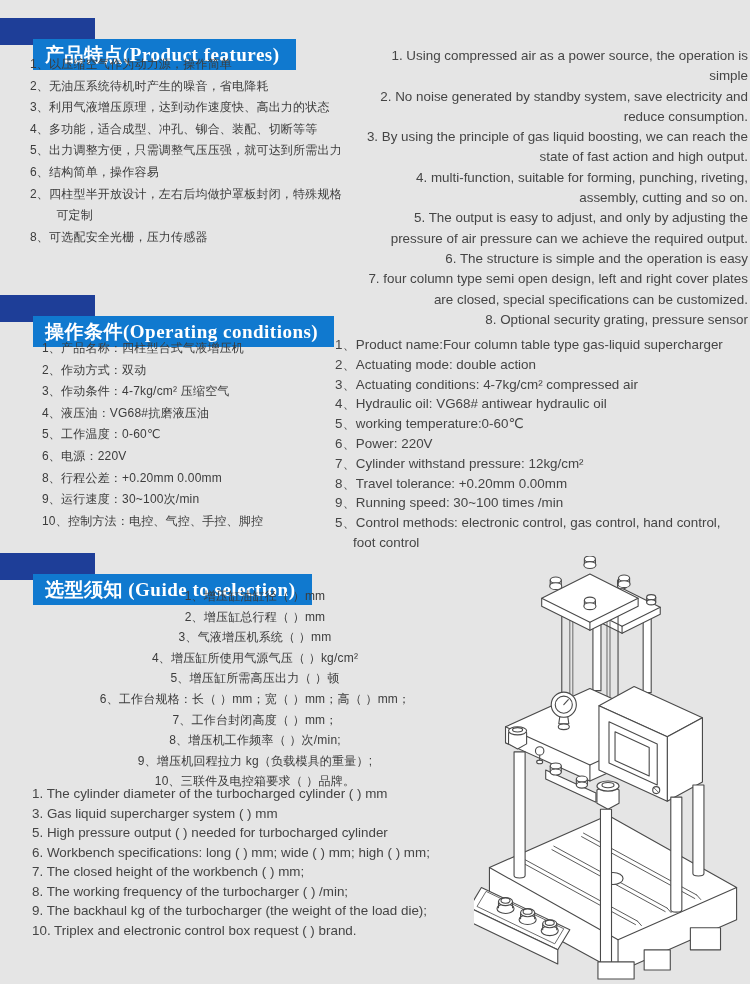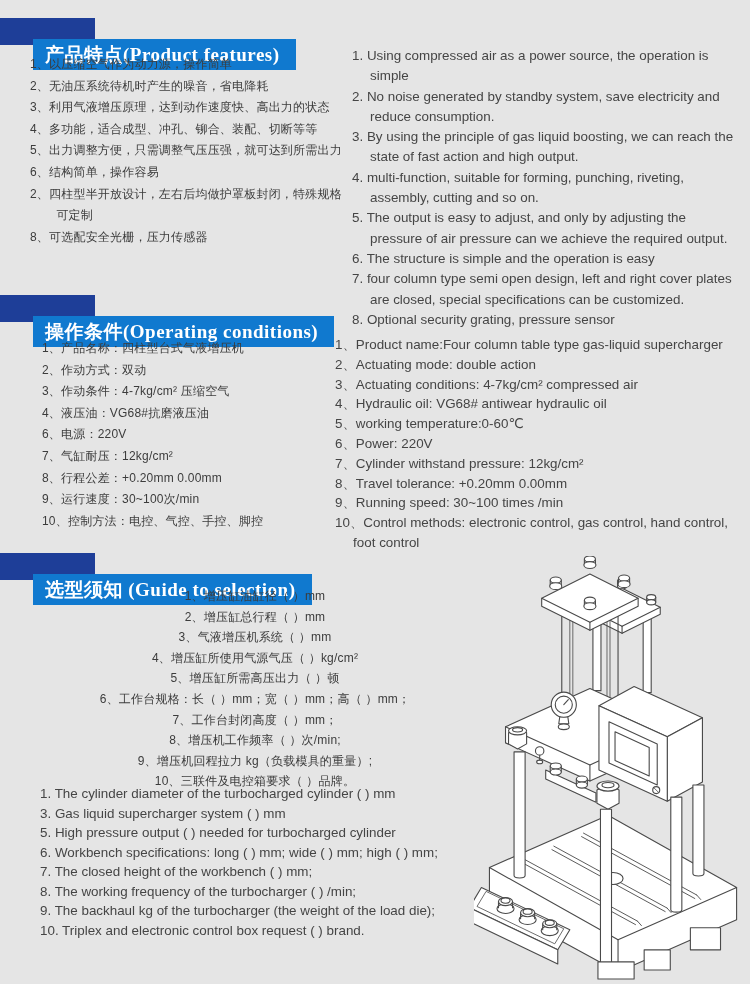--- a/index.html
+++ b/index.html
@@ -43,76 +43,76 @@
   <ol class="abs cn-list" style="left:30px;top:54px;width:322px;">
       <li>1、以压缩空气作为动力源，操作简单</li>
       <li>2、无油压系统待机时产生的噪音，省电降耗</li>
       <li>3、利用气液增压原理，达到动作速度快、高出力的状态</li>
       <li>4、多功能，适合成型、冲孔、铆合、装配、切断等等</li>
       <li>5、出力调整方便，只需调整气压压强，就可达到所需出力</li>
       <li>6、结构简单，操作容易</li>
       <li>2、四柱型半开放设计，左右后均做护罩板封闭，特殊规格可定制</li>
       <li>8、可选配安全光栅，压力传感器</li>
     </ol>
-  <ol class="abs en-list" style="left:352px;top:46px;width:386px;">
+  <ol class="abs en-list" style="left:362px;top:46px;width:386px;text-align:right;">
       <li>1. Using compressed air as a power source, the operation is simple</li>
       <li>2. No noise generated by standby system, save electricity and reduce consumption.</li>
       <li>3. By using the principle of gas liquid boosting, we can reach the state of fast action and high output.</li>
       <li>4. multi-function, suitable for forming, punching, riveting, assembly, cutting and so on.</li>
       <li>5. The output is easy to adjust, and only by adjusting the pressure of air pressure can we achieve the required output.</li>
       <li>6. The structure is simple and the operation is easy</li>
       <li>7. four column type semi open design, left and right cover plates are closed, special specifications can be customized.</li>
       <li>8. Optional security grating, pressure sensor</li>
     </ol>
 
   <div class="sec-header" style="top:295px;">
     <span class="hdr-tab"></span>
     <h2 class="hdr-banner">操作条件(Operating conditions)</h2>
   </div>
   <ol class="abs cn-list" style="left:42px;top:338px;width:300px;">
       <li>1、产品名称：四柱型台式气液增压机</li>
       <li>2、作动方式：双动</li>
       <li>3、作动条件：4-7kg/cm² 压缩空气</li>
       <li>4、液压油：VG68#抗磨液压油</li>
+      <li>5、工作温度：0-60℃</li>
       <li>6、电源：220V</li>
-      <li>7、气缸耐压：12kg/cm²</li>
       <li>8、行程公差：+0.20mm 0.00mm</li>
       <li>9、运行速度：30~100次/min</li>
       <li>10、控制方法：电控、气控、手控、脚控</li>
     </ol>
   <ol class="abs en-list op-en" style="left:335px;top:335px;width:410px;">
       <li>1、Product name:Four column table type gas-liquid supercharger</li>
       <li>2、Actuating mode: double action</li>
       <li>3、Actuating conditions: 4-7kg/cm² compressed air</li>
       <li>4、Hydraulic oil: VG68# antiwear hydraulic oil</li>
       <li>5、working temperature:0-60℃</li>
       <li>6、Power: 220V</li>
       <li>7、Cylinder withstand pressure: 12kg/cm²</li>
       <li>8、Travel tolerance: +0.20mm 0.00mm</li>
       <li>9、Running speed: 30~100 times /min</li>
-      <li>10、Control methods: electronic control, gas control, hand control, foot control</li>
+      <li>5、Control methods: electronic control, gas control, hand control, foot control</li>
     </ol>
 
   <div class="sec-header" style="top:553px;">
     <span class="hdr-tab"></span>
     <h2 class="hdr-banner">选型须知 (Guide to selection)</h2>
   </div>
   <ol class="abs cn-list sel-cn" style="left:30px;top:586px;width:450px;text-align:center;">
       <li>1、增压缸油缸径（ ）mm</li>
       <li>2、增压缸总行程（ ）mm</li>
       <li>3、气液增压机系统（ ）mm</li>
       <li>4、增压缸所使用气源气压（ ）kg/cm²</li>
       <li>5、增压缸所需高压出力（ ）顿</li>
       <li>6、工作台规格：长（ ）mm；宽（ ）mm；高（ ）mm；</li>
       <li>7、工作台封闭高度（ ）mm；</li>
       <li>8、增压机工作频率（ ）次/min;</li>
       <li>9、增压机回程拉力 kg（负载模具的重量）;</li>
       <li>10、三联件及电控箱要求（ ）品牌。</li>
     </ol>
-  <ol class="abs en-list sel-en" style="left:40px;top:784px;width:450px;">
+  <ol class="abs en-list sel-en" style="left:32px;top:784px;width:450px;">
       <li>1. The cylinder diameter of the turbocharged cylinder ( ) mm</li>
       <li>3. Gas liquid supercharger system ( ) mm</li>
       <li>5. High pressure output ( ) needed for turbocharged cylinder</li>
       <li>6. Workbench specifications: long ( ) mm; wide ( ) mm; high ( ) mm;</li>
       <li>7. The closed height of the workbench ( ) mm;</li>
       <li>8. The working frequency of the turbocharger ( ) /min;</li>
       <li>9. The backhaul kg of the turbocharger (the weight of the load die);</li>
       <li>10. Triplex and electronic control box request ( ) brand.</li>
     </ol>
 

